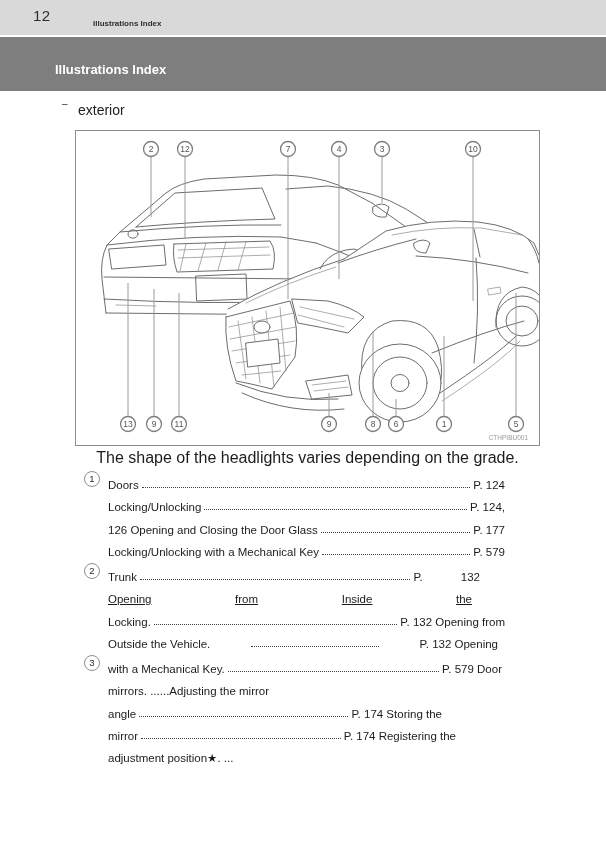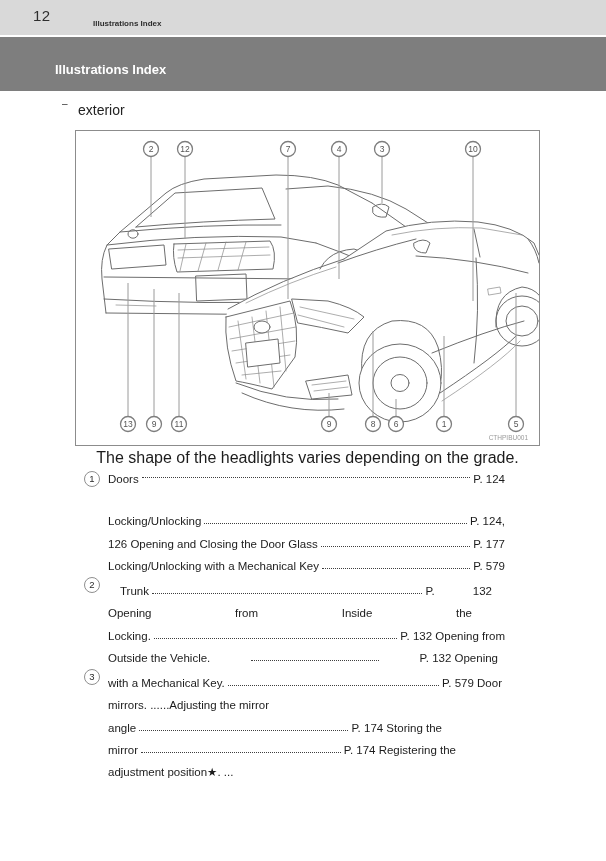--- a/index.html
+++ b/index.html
@@ -49,21 +49,21 @@
     display:flex;align-items:flex-end;height:22.5px;font-size:11.5px;
     white-space:nowrap;
   }
   .line .lt{flex:0 0 auto;}
   .line .rt{flex:0 0 auto;}
   .line .dots{
     flex:1 1 auto;border-bottom:1.7px dotted #3f3f3f;margin:0 3px 3px 3px;min-width:8px;
   }
   .line .gap{flex:0 0 38px;}
   .line.justify{justify-content:space-between;}
-  .first{margin-bottom:14px;align-items:center;}
+  .first{margin-bottom:0;}
   svg text{font-family:"Liberation Sans", sans-serif;}
   .co-line{stroke:#9a9a9a;stroke-width:1;}
   .co-circ{fill:#ffffff;stroke:#7d7d7d;stroke-width:1.3;}
   .co-num{fill:#555;font-size:8.5px;text-anchor:middle;}
   .car{fill:none;stroke:#6d6d6d;stroke-width:1;stroke-linecap:round;stroke-linejoin:round;}
   .car-thin{fill:none;stroke:#8a8a8a;stroke-width:.7;}
   .car-fill{fill:#ffffff;stroke:none;}
 </style>
 </head>
 <body>
@@ -244,28 +244,28 @@
     </div>
     <div class="line">
       <span class="lt">Locking/Unlocking with a Mechanical Key</span>
       <span class="dots"></span>
       <span class="rt">P. 579</span>
     </div>
   </div>
 
   <div class="entry" style="margin-top:2px;">
     <span class="badge">2</span>
-    <div class="line" style="width:372px;margin-left:12px;">
+    <div class="line" style="width:372px;">
       <span class="lt">Trunk</span>
       <span class="dots"></span>
       <span class="rt">P.</span>
       <span class="gap"></span>
       <span class="rt">132</span>
     </div>
-    <div class="line justify" style="width:364px;">
+    <div class="line justify" style="width:364px;text-decoration:underline;">
       <span>Opening</span>
       <span>from</span>
       <span>Inside</span>
       <span>the</span>
     </div>
     <div class="line">
       <span class="lt">Locking.</span>
       <span class="dots"></span>
       <span class="rt">P. 132 Opening from</span>
     </div>

